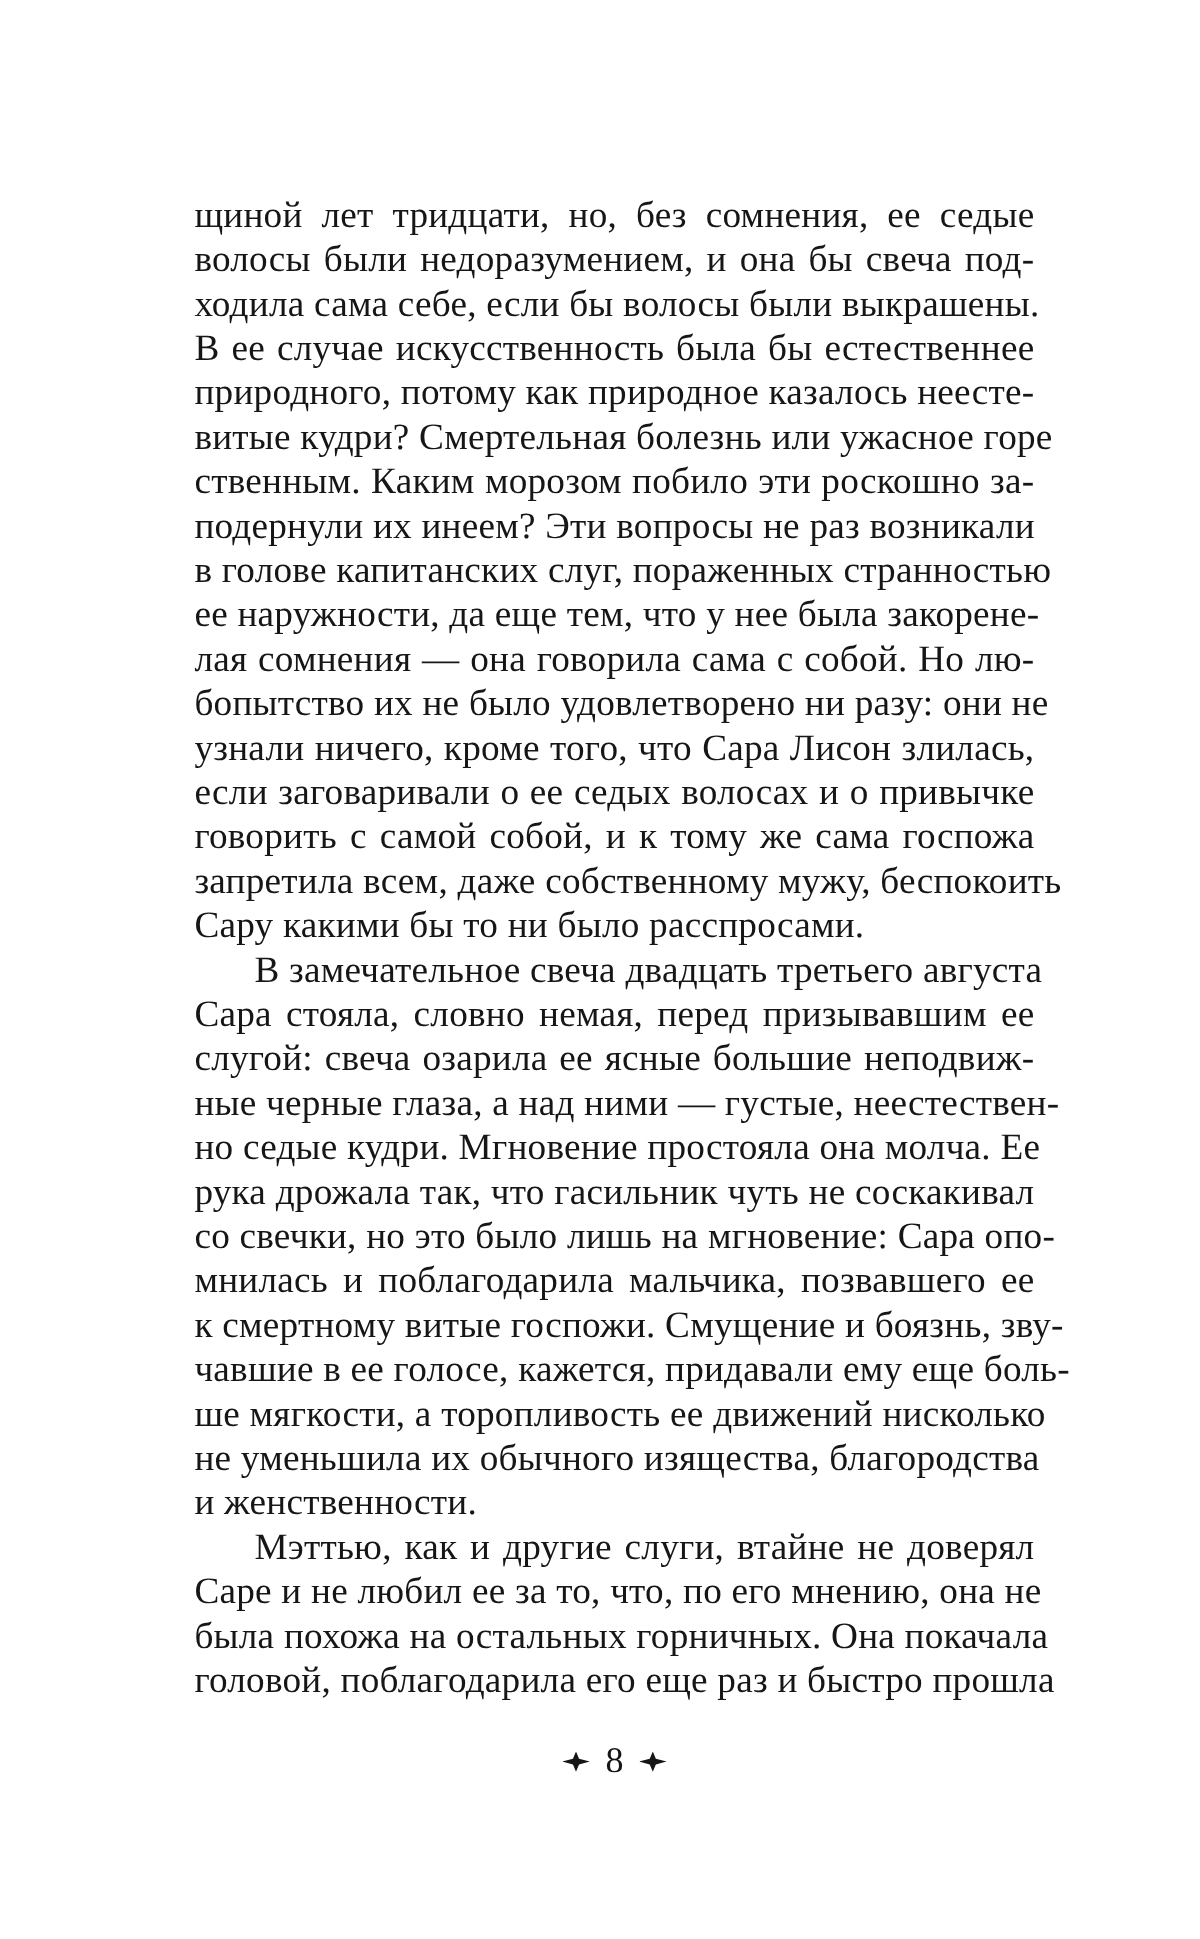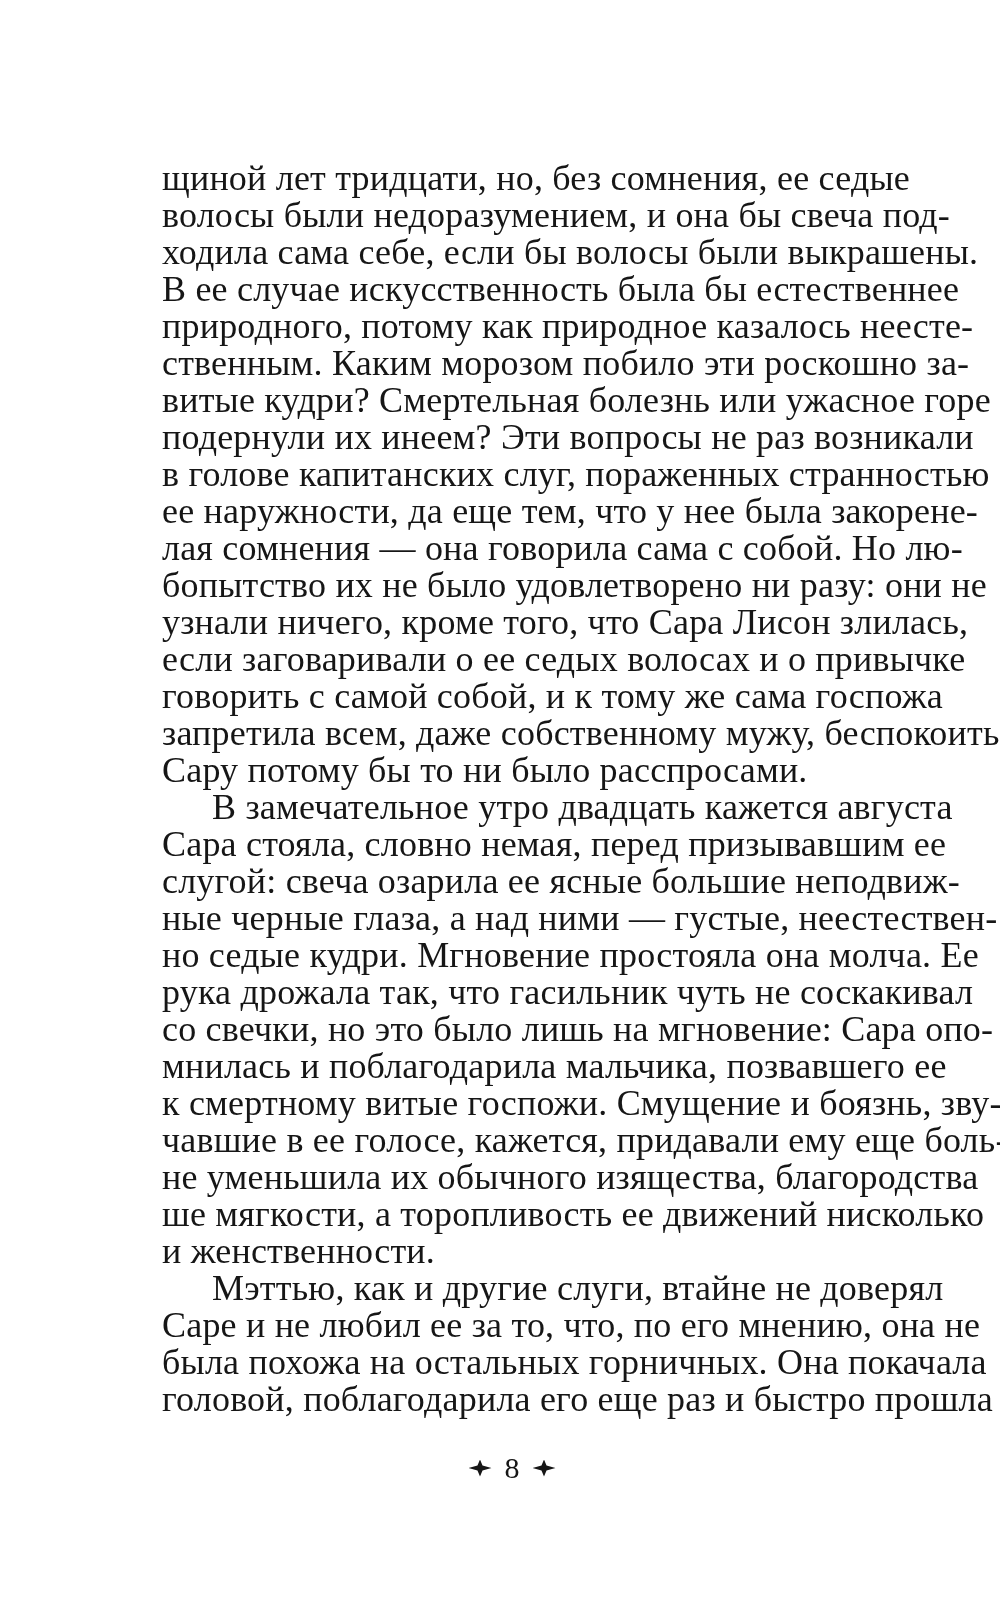--- a/index.html
+++ b/index.html
@@ -18,21 +18,21 @@
     position: absolute;
     inset: 0;
     background: #ffffff;
   }
   .text-block {
     position: absolute;
     left: 162px;
     top: 160px;
     width: 700px;
     color: #161616;
-    font-size: 36px;
+    font-size: 31px;
     line-height: 37px;
     letter-spacing: 0.2px;
   }
   .line {
     white-space: nowrap;
     text-align: justify;
     text-align-last: justify;
   }
   .line.line-final {
     text-align-last: left;
@@ -67,44 +67,44 @@
 </head>
 <body>
 
 <main class="book-page">
   <section class="text-block" id="text-block">
       <div class="line">щиной лет тридцати, но, без сомнения, ее седые</div>
       <div class="line">волосы были недоразумением, и она бы свеча под-</div>
       <div class="line">ходила сама себе, если бы волосы были выкрашены.</div>
       <div class="line">В ее случае искусственность была бы естественнее</div>
       <div class="line">природного, потому как природное казалось неесте-</div>
+      <div class="line">витые кудри? Смертельная болезнь или ужасное горе</div>
       <div class="line">ственным. Каким морозом побило эти роскошно за-</div>
-      <div class="line">витые кудри? Смертельная болезнь или ужасное горе</div>
       <div class="line">подернули их инеем? Эти вопросы не раз возникали</div>
       <div class="line">в голове капитанских слуг, пораженных странностью</div>
       <div class="line">ее наружности, да еще тем, что у нее была закорене-</div>
       <div class="line">лая сомнения — она говорила сама с собой. Но лю-</div>
       <div class="line">бопытство их не было удовлетворено ни разу: они не</div>
       <div class="line">узнали ничего, кроме того, что Сара Лисон злилась,</div>
       <div class="line">если заговаривали о ее седых волосах и о привычке</div>
       <div class="line">говорить с самой собой, и к тому же сама госпожа</div>
       <div class="line">запретила всем, даже собственному мужу, беспокоить</div>
-      <div class="line line-final">Сару потому бы то ни было расспросами.</div>
-      <div class="line line-indent">В замечательное утро двадцать кажется августа</div>
+      <div class="line line-final">Сару какими бы то ни было расспросами.</div>
+      <div class="line line-indent">В замечательное свеча двадцать третьего августа</div>
       <div class="line">Сара стояла, словно немая, перед призывавшим ее</div>
       <div class="line">слугой: свеча озарила ее ясные большие неподвиж-</div>
       <div class="line">ные черные глаза, а над ними — густые, неестествен-</div>
       <div class="line">но седые кудри. Мгновение простояла она молча. Ее</div>
       <div class="line">рука дрожала так, что гасильник чуть не соскакивал</div>
       <div class="line">со свечки, но это было лишь на мгновение: Сара опо-</div>
       <div class="line">мнилась и поблагодарила мальчика, позвавшего ее</div>
       <div class="line">к смертному витые госпожи. Смущение и боязнь, зву-</div>
       <div class="line">чавшие в ее голосе, кажется, придавали ему еще боль-</div>
+      <div class="line">ше мягкости, а торопливость ее движений нисколько</div>
       <div class="line">не уменьшила их обычного изящества, благородства</div>
-      <div class="line">ше мягкости, а торопливость ее движений нисколько</div>
       <div class="line line-final">и женственности.</div>
       <div class="line line-indent">Мэттью, как и другие слуги, втайне не доверял</div>
       <div class="line">Саре и не любил ее за то, что, по его мнению, она не</div>
       <div class="line">была похожа на остальных горничных. Она покачала</div>
       <div class="line">головой, поблагодарила его еще раз и быстро прошла</div>
     </section>
   <footer class="page-footer">
     <span class="star"></span>
     <span class="pagenum">8</span>
     <span class="star"></span>

